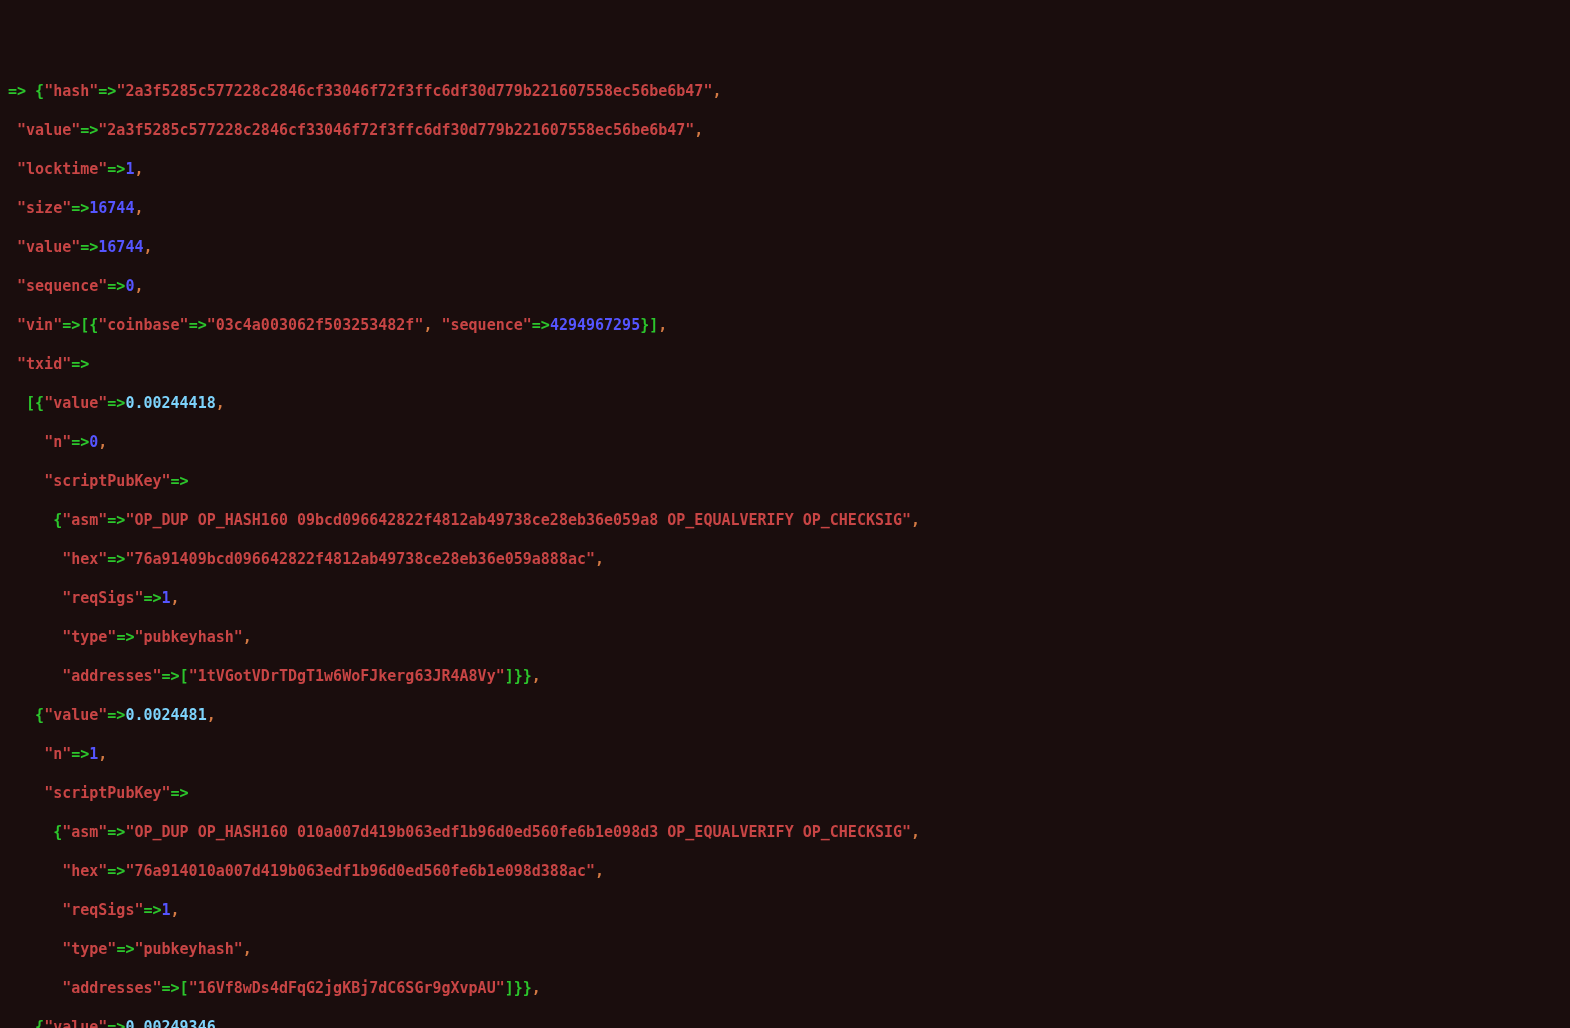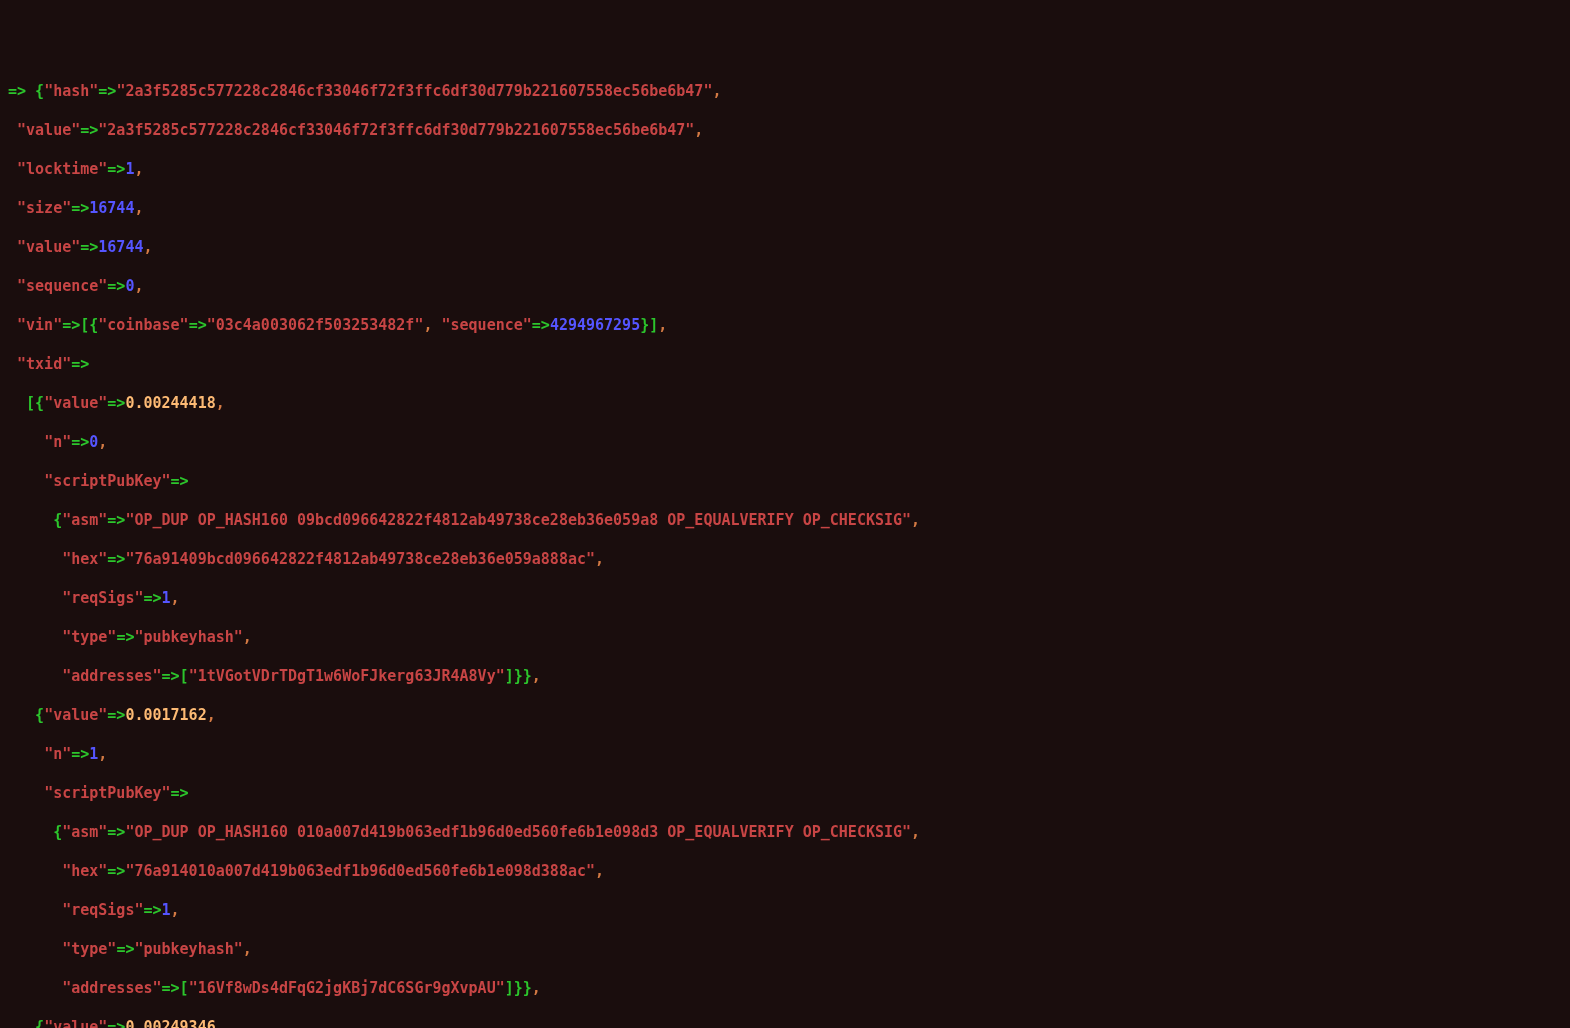--- a/index.html
+++ b/index.html
@@ -14,21 +14,21 @@
       font-weight: bold;
       line-height: 1.3;
       padding: 4px 8px;
       color: #c84545;
       white-space: pre;
       overflow-x: auto;
     }
     .green { color: #2cc52c; }
     .red { color: #c84545; }
     .orange { color: #d47a44; }
-    .magenta { color: #fdba74; }
+    .magenta { color: #7dd3fc; }
     .blue { color: #5555ff; }
     .line {
       display: block;
     }
   </style>
 </head>
 <body>
 
 
 
@@ -41,21 +41,21 @@
 <span class="line"> <span class="red">"</span><span class="red">vin</span><span class="red">"</span><span class="green">=&gt;</span><span class="green">[{</span><span class="red">"</span><span class="red">coinbase</span><span class="red">"</span><span class="green">=&gt;</span><span class="red">"</span><span class="red">03c4a003062f503253482f</span><span class="red">"</span><span class="orange">,</span> <span class="red">"</span><span class="red">sequence</span><span class="red">"</span><span class="green">=&gt;</span><span class="blue">4294967295</span><span class="green">}]</span><span class="orange">,</span></span>
 <span class="line"> <span class="red">"</span><span class="red">txid</span><span class="red">"</span><span class="green">=&gt;</span></span>
 <span class="line">  <span class="green">[{</span><span class="red">"</span><span class="red">value</span><span class="red">"</span><span class="green">=&gt;</span><span class="magenta">0.00244418</span><span class="orange">,</span></span>
 <span class="line">    <span class="red">"</span><span class="red">n</span><span class="red">"</span><span class="green">=&gt;</span><span class="blue">0</span><span class="orange">,</span></span>
 <span class="line">    <span class="red">"</span><span class="red">scriptPubKey</span><span class="red">"</span><span class="green">=&gt;</span></span>
 <span class="line">     <span class="green">{</span><span class="red">"</span><span class="red">asm</span><span class="red">"</span><span class="green">=&gt;</span><span class="red">"</span><span class="red">OP_DUP OP_HASH160 09bcd096642822f4812ab49738ce28eb36e059a8 OP_EQUALVERIFY OP_CHECKSIG</span><span class="red">"</span><span class="orange">,</span></span>
 <span class="line">      <span class="red">"</span><span class="red">hex</span><span class="red">"</span><span class="green">=&gt;</span><span class="red">"</span><span class="red">76a91409bcd096642822f4812ab49738ce28eb36e059a888ac</span><span class="red">"</span><span class="orange">,</span></span>
 <span class="line">      <span class="red">"</span><span class="red">reqSigs</span><span class="red">"</span><span class="green">=&gt;</span><span class="blue">1</span><span class="orange">,</span></span>
 <span class="line">      <span class="red">"</span><span class="red">type</span><span class="red">"</span><span class="green">=&gt;</span><span class="red">"</span><span class="red">pubkeyhash</span><span class="red">"</span><span class="orange">,</span></span>
 <span class="line">      <span class="red">"</span><span class="red">addresses</span><span class="red">"</span><span class="green">=&gt;</span><span class="green">[</span><span class="red">"</span><span class="red">1tVGotVDrTDgT1w6WoFJkerg63JR4A8Vy</span><span class="red">"</span><span class="green">]}}</span><span class="orange">,</span></span>
-<span class="line">   <span class="green">{</span><span class="red">"</span><span class="red">value</span><span class="red">"</span><span class="green">=&gt;</span><span class="magenta">0.0017162</span><span class="orange">,</span></span>
+<span class="line">   <span class="green">{</span><span class="red">"</span><span class="red">value</span><span class="red">"</span><span class="green">=&gt;</span><span class="magenta">0.0024481</span><span class="orange">,</span></span>
 <span class="line">    <span class="red">"</span><span class="red">n</span><span class="red">"</span><span class="green">=&gt;</span><span class="blue">1</span><span class="orange">,</span></span>
 <span class="line">    <span class="red">"</span><span class="red">scriptPubKey</span><span class="red">"</span><span class="green">=&gt;</span></span>
 <span class="line">     <span class="green">{</span><span class="red">"</span><span class="red">asm</span><span class="red">"</span><span class="green">=&gt;</span><span class="red">"</span><span class="red">OP_DUP OP_HASH160 010a007d419b063edf1b96d0ed560fe6b1e098d3 OP_EQUALVERIFY OP_CHECKSIG</span><span class="red">"</span><span class="orange">,</span></span>
 <span class="line">      <span class="red">"</span><span class="red">hex</span><span class="red">"</span><span class="green">=&gt;</span><span class="red">"</span><span class="red">76a914010a007d419b063edf1b96d0ed560fe6b1e098d388ac</span><span class="red">"</span><span class="orange">,</span></span>
 <span class="line">      <span class="red">"</span><span class="red">reqSigs</span><span class="red">"</span><span class="green">=&gt;</span><span class="blue">1</span><span class="orange">,</span></span>
 <span class="line">      <span class="red">"</span><span class="red">type</span><span class="red">"</span><span class="green">=&gt;</span><span class="red">"</span><span class="red">pubkeyhash</span><span class="red">"</span><span class="orange">,</span></span>
 <span class="line">      <span class="red">"</span><span class="red">addresses</span><span class="red">"</span><span class="green">=&gt;</span><span class="green">[</span><span class="red">"</span><span class="red">16Vf8wDs4dFqG2jgKBj7dC6SGr9gXvpAU</span><span class="red">"</span><span class="green">]}}</span><span class="orange">,</span></span>
 <span class="line">   <span class="green">{</span><span class="red">"</span><span class="red">value</span><span class="red">"</span><span class="green">=&gt;</span><span class="magenta">0.00249346</span><span class="orange">,</span></span>
 
 

